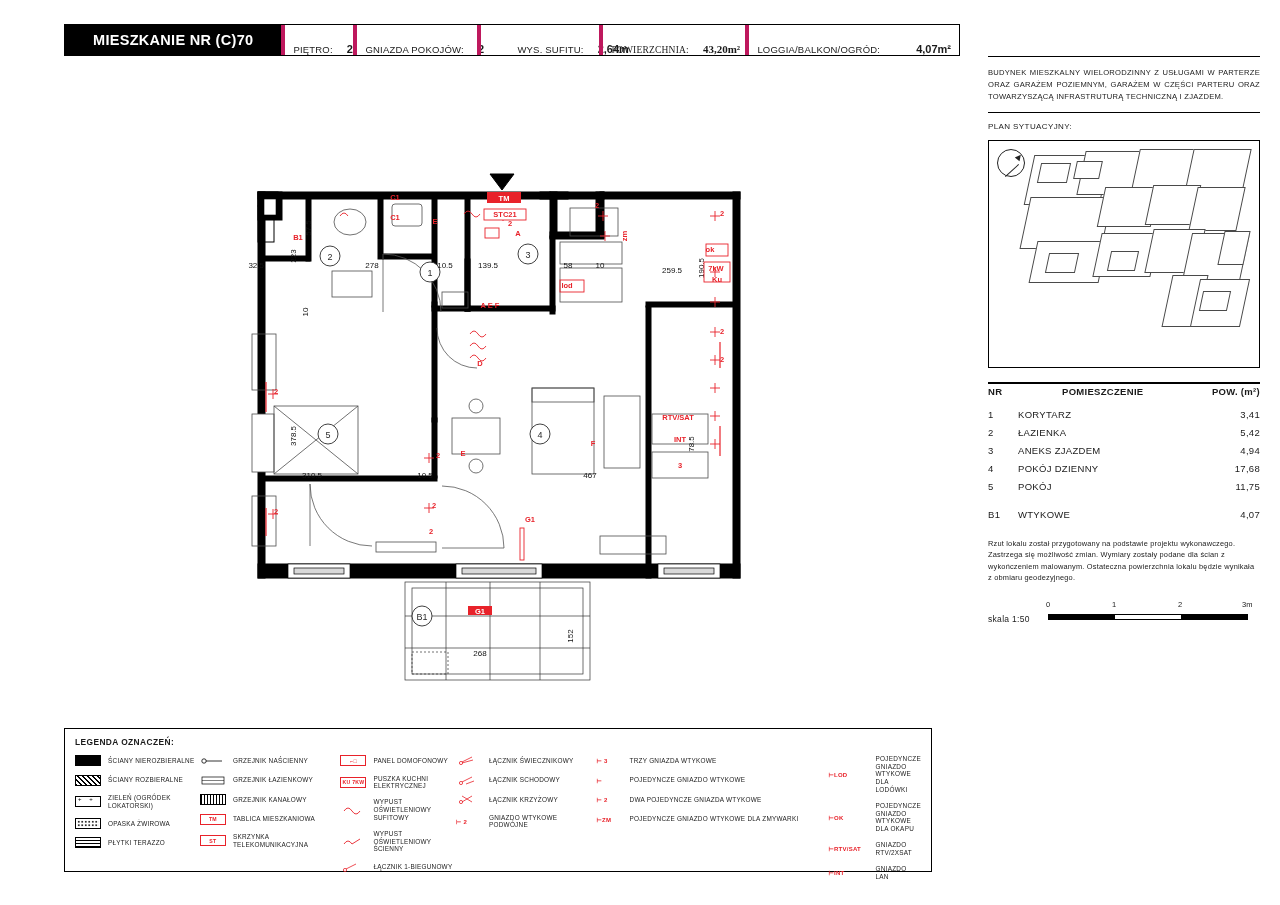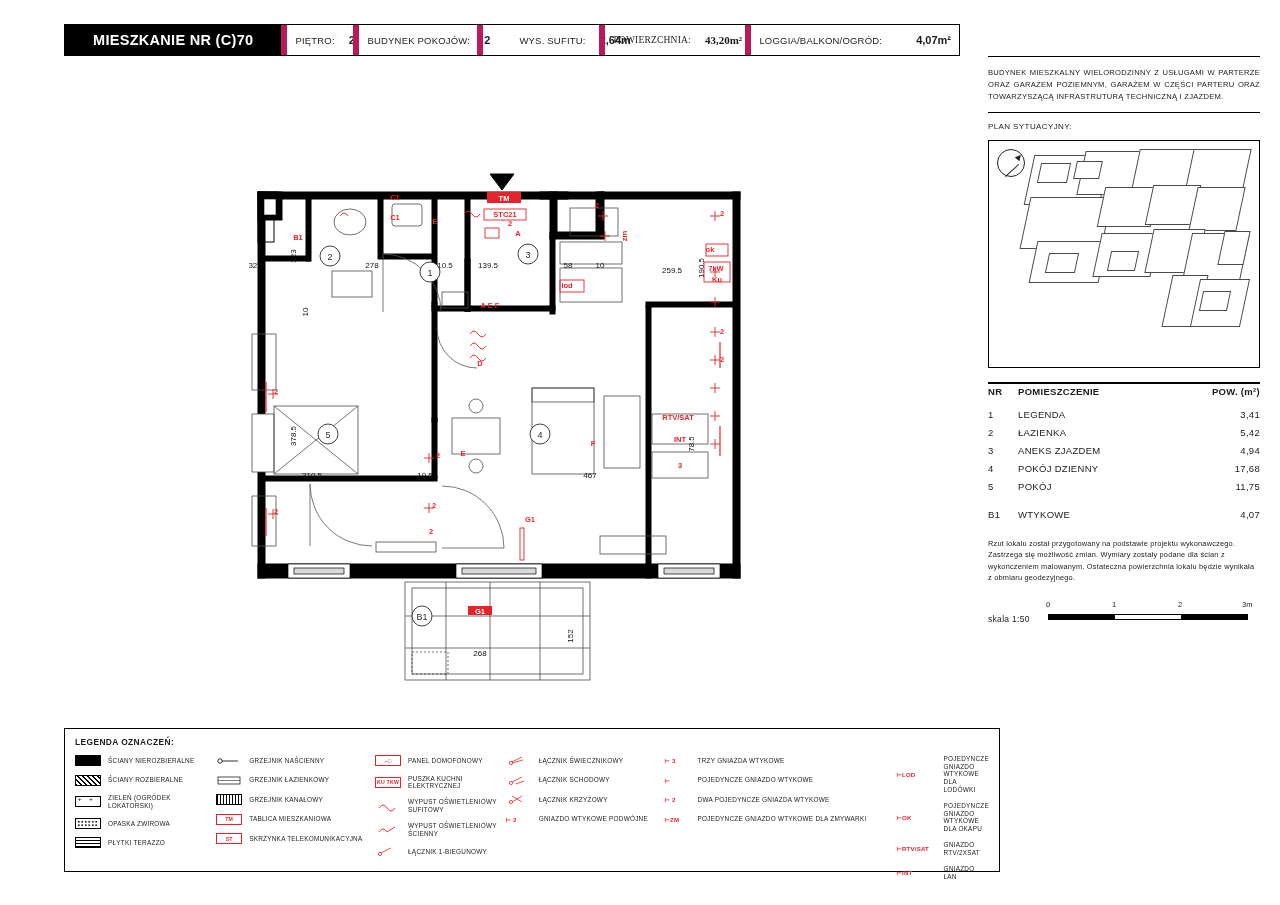--- a/index.html
+++ b/index.html
@@ -17,21 +17,21 @@
   
   .header {
     position:absolute; left:64px; top:24px; width:896px; height:32px;
     border:1px solid #000; display:flex; align-items:stretch;
   }
   .header .blk {
     background:#000; color:#fff; display:flex; align-items:center;
     padding:0 28px; font-size:14.5px; font-weight:bold; letter-spacing:.3px;
   }
   .hcell {
-    display:flex; align-items:center; border-left:6px solid #be185d; padding:0 8px;
+    display:flex; align-items:flex-end; border-left:4px solid #be185d; padding:0 8px;
     font-size:9.5px; white-space:nowrap;
   }
   .hcell .lbl { letter-spacing:.2px; }
   .hcell .val { font-weight:bold; font-size:11px; margin-left:auto; padding-left:14px; }
   .hc1 { width:72px; }
   .hc2 { width:124px; }
   .hc3 { width:122px;padding-left:36px; }
   .hc4 { width:146px;font-family:Liberation Serif, serif; }
   .hc5 { flex:1; }
 
@@ -59,42 +59,42 @@
     border-bottom:6px solid #222; transform:rotate(38deg);
   }
 
   
   .sp { position:absolute; border:.8px solid #4a4a4a; background:#fff; }
   .sp.fill { background:#9d9d9d; border-color:#3a3a3a; }
   .sp.hair { border-width:.6px; }
 
   
   .tbl { width:100%; font-size:9.5px; }
-  .tbl .thead { display:flex; padding:2px 0 8px 0; font-weight:bold; letter-spacing:.3px; }
+  .tbl .thead { display:flex; padding:2px 0 8px 0; font-weight:bold; letter-spacing:.3px;gap:44px; }
   .tbl .r { display:flex; padding:3.5px 0; letter-spacing:.3px; }
   .tbl .c-nr { width:30px; }
   .tbl .c-nm { flex:1; }
   .tbl .c-pw { width:54px; text-align:right; }
   .tbl .r.total { font-weight:bold; padding-top:6px; }
   .tbl .r.balcony { padding-top:14px; }
 
   .note { font-size:7.4px; line-height:1.55; letter-spacing:.2px; padding-top:14px; }
 
   .scalewrap { position:relative; margin-top:16px; height:34px; }
   .scaletext { position:absolute; left:0; top:14px; font-size:8.5px; letter-spacing:.3px; }
   .scalebar { position:absolute; left:60px; top:14px; width:200px; height:6px; border:1px solid #000; display:flex; }
   .scalebar div { flex:1; border-right:1px solid #000; }
   .scalebar div:last-child { border-right:none; }
   .scalebar div.on { background:#000; }
   .scaleticks { position:absolute; left:60px; top:0px; width:210px; height:12px; }
   .scaleticks span { position:absolute; font-size:7.5px; }
 
   
   .legend {
-    position:absolute; left:64px; top:728px; width:936px; height:144px;
+    position:absolute; left:64px; top:728px; width:868px; height:144px;
     border:1px solid #000; padding:8px 10px;
   }
   .legend-title { font-size:8.4px; font-weight:bold; letter-spacing:.4px; margin-bottom:8px; }
   .legend-cols { display:flex; gap:0px; }
   .lcol { display:flex; flex-direction:column; gap:8.5px; }
   .lcol.c1 { width:160px; }
   .lcol.c2 { width:180px; }
   .lcol.c3 { width:148px; }
   .lcol.c4 { width:180px; }
   .lcol.c5 { flex:1; }
@@ -127,21 +127,21 @@
 
 <div class="page">
 
   <div class="header">
     <div class="blk">MIESZKANIE NR (C)70</div>
     <div class="hcell hc1">
       <span class="lbl">PIĘTRO:</span>
       <span class="val">2</span>
     </div>
     <div class="hcell hc2">
-      <span class="lbl">BUDYNEK POKOJÓW:</span>
+      <span class="lbl">GNIAZDA POKOJÓW:</span>
       <span class="val">2</span>
     </div>
     <div class="hcell hc3">
       <span class="lbl">WYS. SUFITU:</span>
       <span class="val">2,64m</span>
     </div>
     <div class="hcell hc4">
       <span class="lbl">POWIERZCHNIA:</span>
       <span class="val">43,20m²</span>
     </div>
@@ -188,21 +188,21 @@
     <div class="rule"></div>
 
     <div class="tbl">
       <div class="thead">
         <div class="c-nr">NR</div>
         <div class="c-nm">POMIESZCZENIE</div>
         <div class="c-pw">POW. (m²)</div>
       </div>
       <div class="r">
         <div class="c-nr">1</div>
-        <div class="c-nm">LEGENDA</div>
+        <div class="c-nm">KORYTARZ</div>
         <div class="c-pw">3,41</div>
       </div>
       <div class="r">
         <div class="c-nr">2</div>
         <div class="c-nm">ŁAZIENKA</div>
         <div class="c-pw">5,42</div>
       </div>
       <div class="r">
         <div class="c-nr">3</div>
         <div class="c-nm">ANEKS ZJAZDEM</div>

